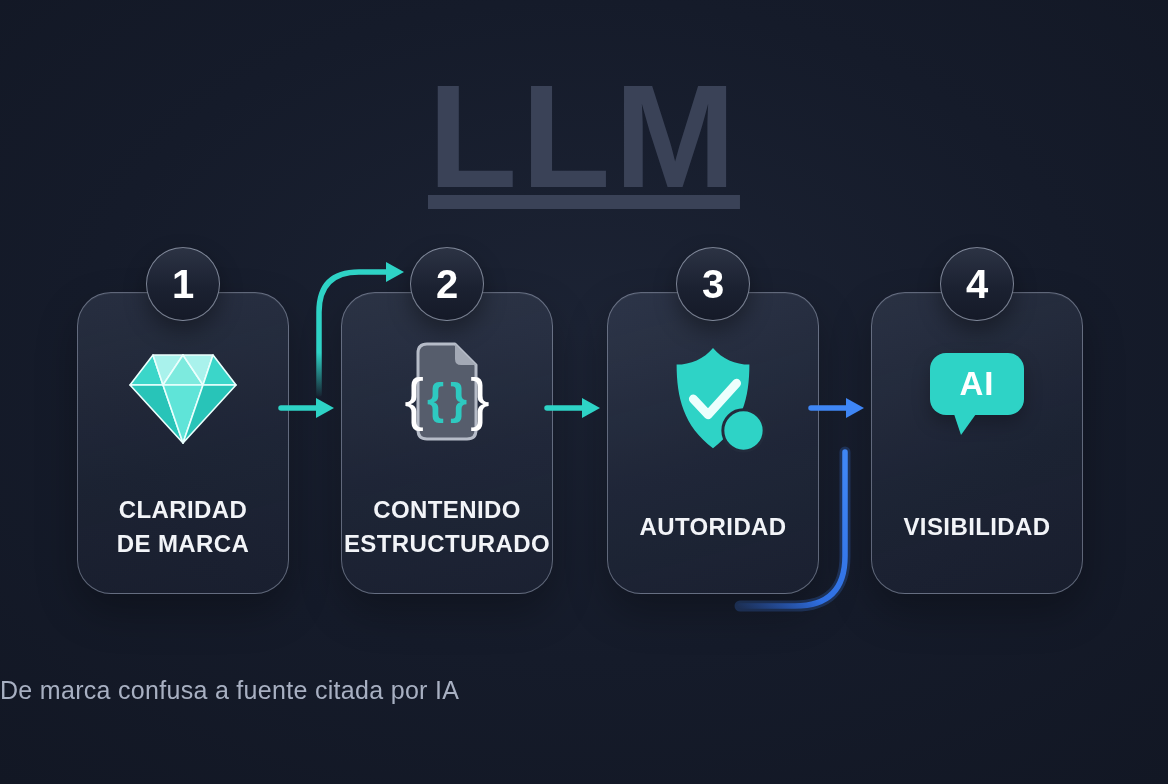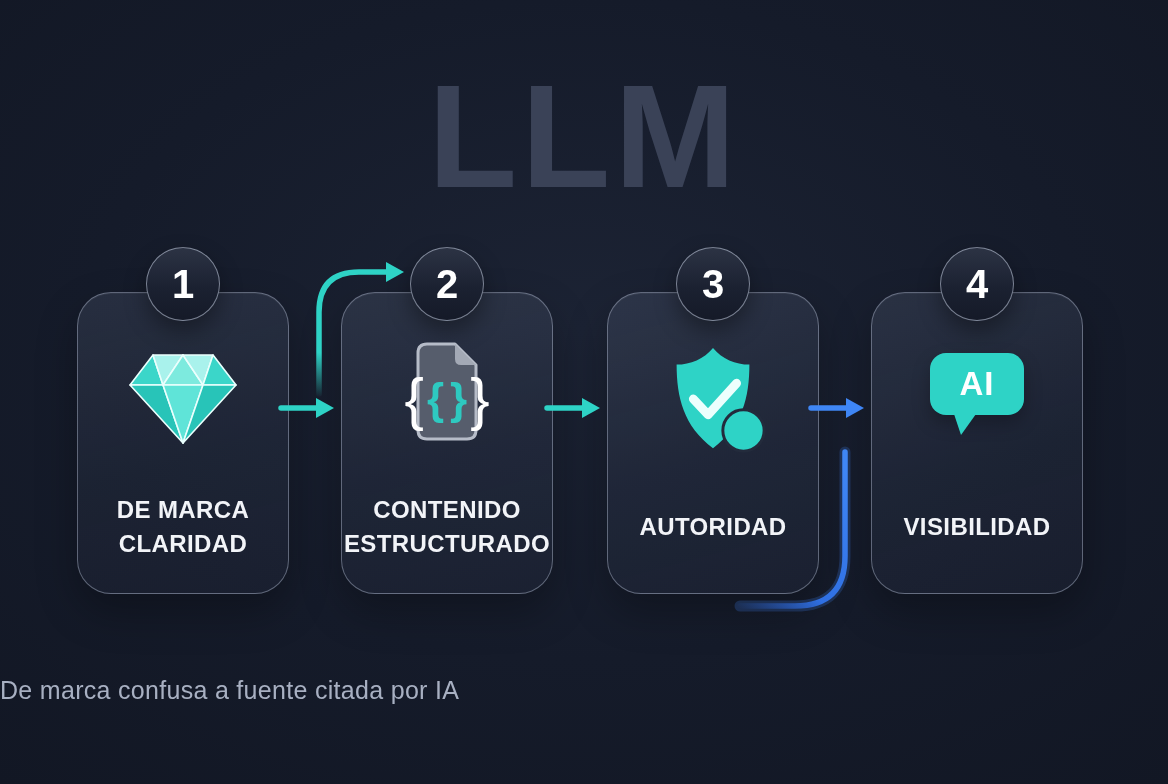--- a/index.html
+++ b/index.html
@@ -8,21 +8,21 @@
     position:relative; width:1168px; height:784px; overflow:hidden;
     font-family:"Liberation Sans","DejaVu Sans",sans-serif;
     background:
       radial-gradient(ellipse 900px 600px at 50% 42%, #1c2334 0%, #151b2a 55%, #121724 100%);
   }
 
   
   .watermark {
     position:absolute; top:64px; left:0; right:0; z-index:1;
     text-align:center; font-size:146px; line-height:1; font-weight:600;
-    letter-spacing:4px; color:#3a4257; user-select:none;
+    letter-spacing:4px; color:#3a4257; user-select:none;text-decoration:underline;
   }
 
   
   .connectors { position:absolute; inset:0; z-index:3; pointer-events:none; }
 
   
   .card {
     position:absolute; top:292px; width:212px; height:302px; z-index:2;
     border-radius:34px;
     background:linear-gradient(165deg, rgba(138,152,182,0.16) 0%, rgba(96,108,138,0.10) 55%, rgba(80,90,118,0.08) 100%);
@@ -146,22 +146,22 @@
           <polygon points="56,4 76,34 36,34" fill="#7deade"></polygon>
           <polygon points="56,4 86,4 76,34" fill="#a9f2ec"></polygon>
           <polygon points="86,4 109,34 76,34" fill="#3bd6c9"></polygon>
           <polygon points="3,34 36,34 56,92" fill="#28c4b8"></polygon>
           <polygon points="36,34 76,34 56,92" fill="#5fe4d8"></polygon>
           <polygon points="76,34 109,34 56,92" fill="#28c4b8"></polygon>
         </g>
       </svg>
     </div>
     <div class="card-label">
+      <div>CLARIDAD</div>
       <div>DE MARCA</div>
-      <div>CLARIDAD</div>
     </div>
   </div>
 
   <div class="card card-2">
     <div class="badge">
       <span>2</span>
     </div>
     <div class="card-icon icon-doc">
       <div class="doc-wrap">
         <svg width="68" height="102" viewBox="0 0 68 102">

